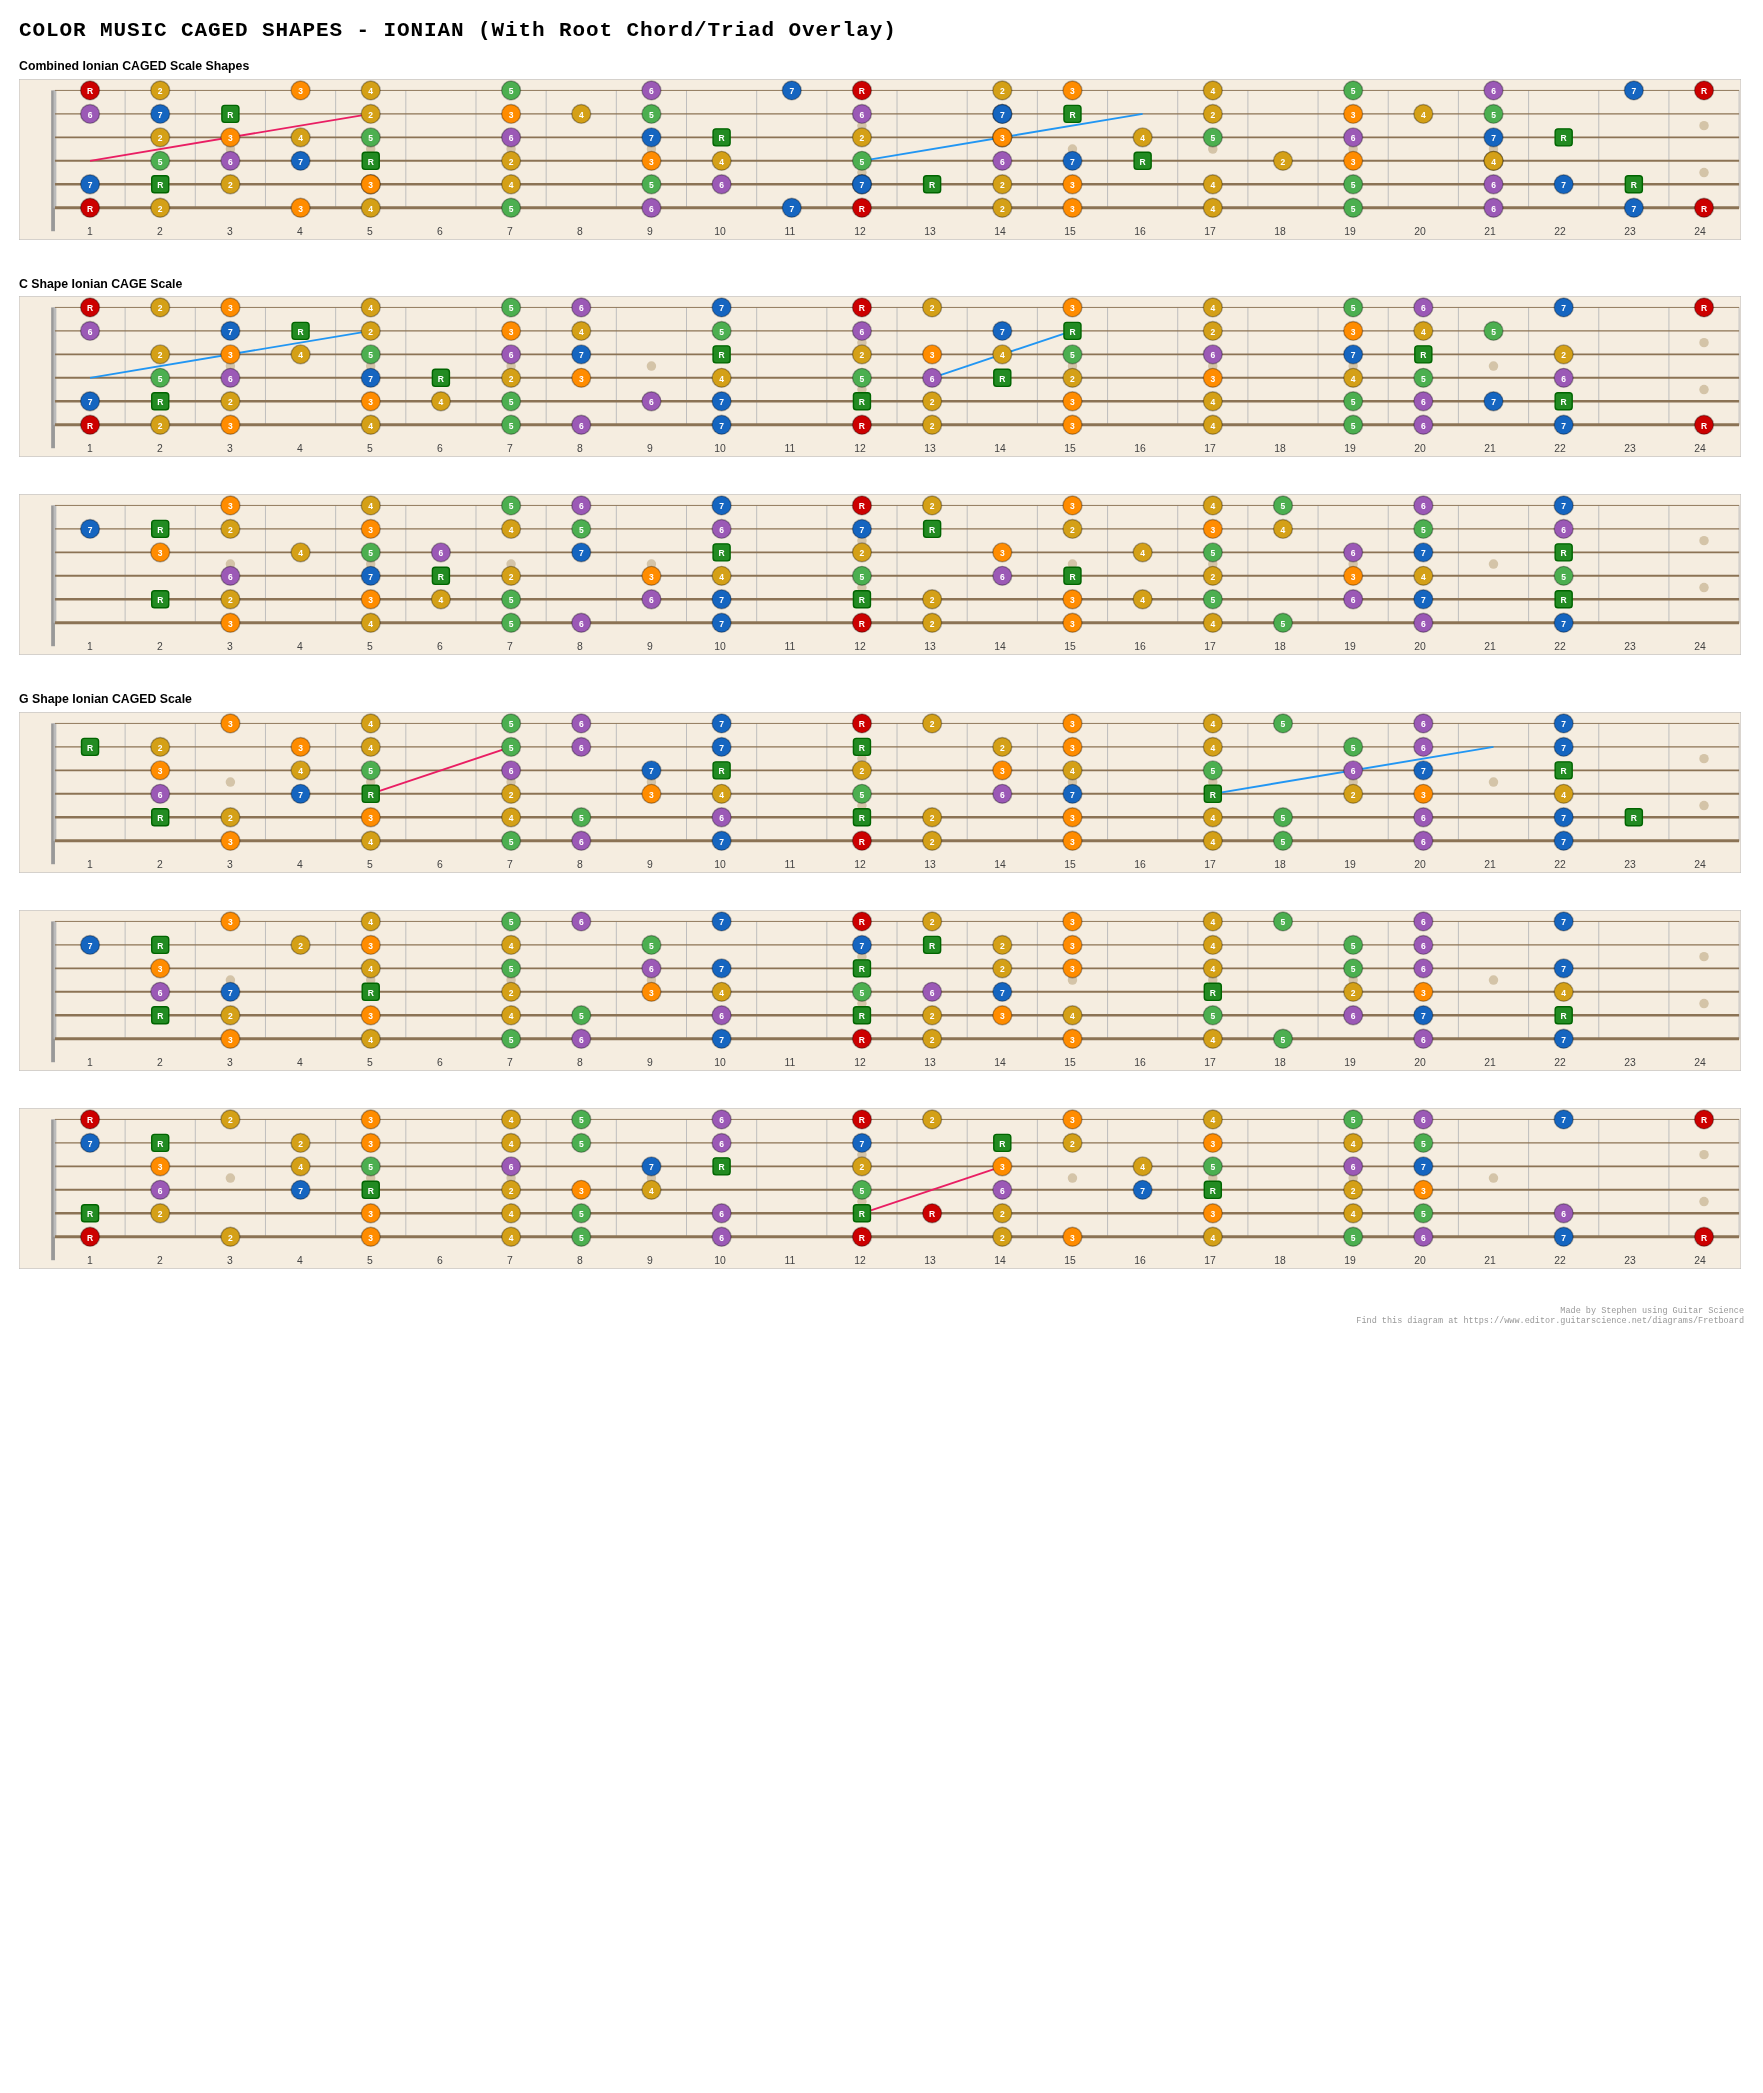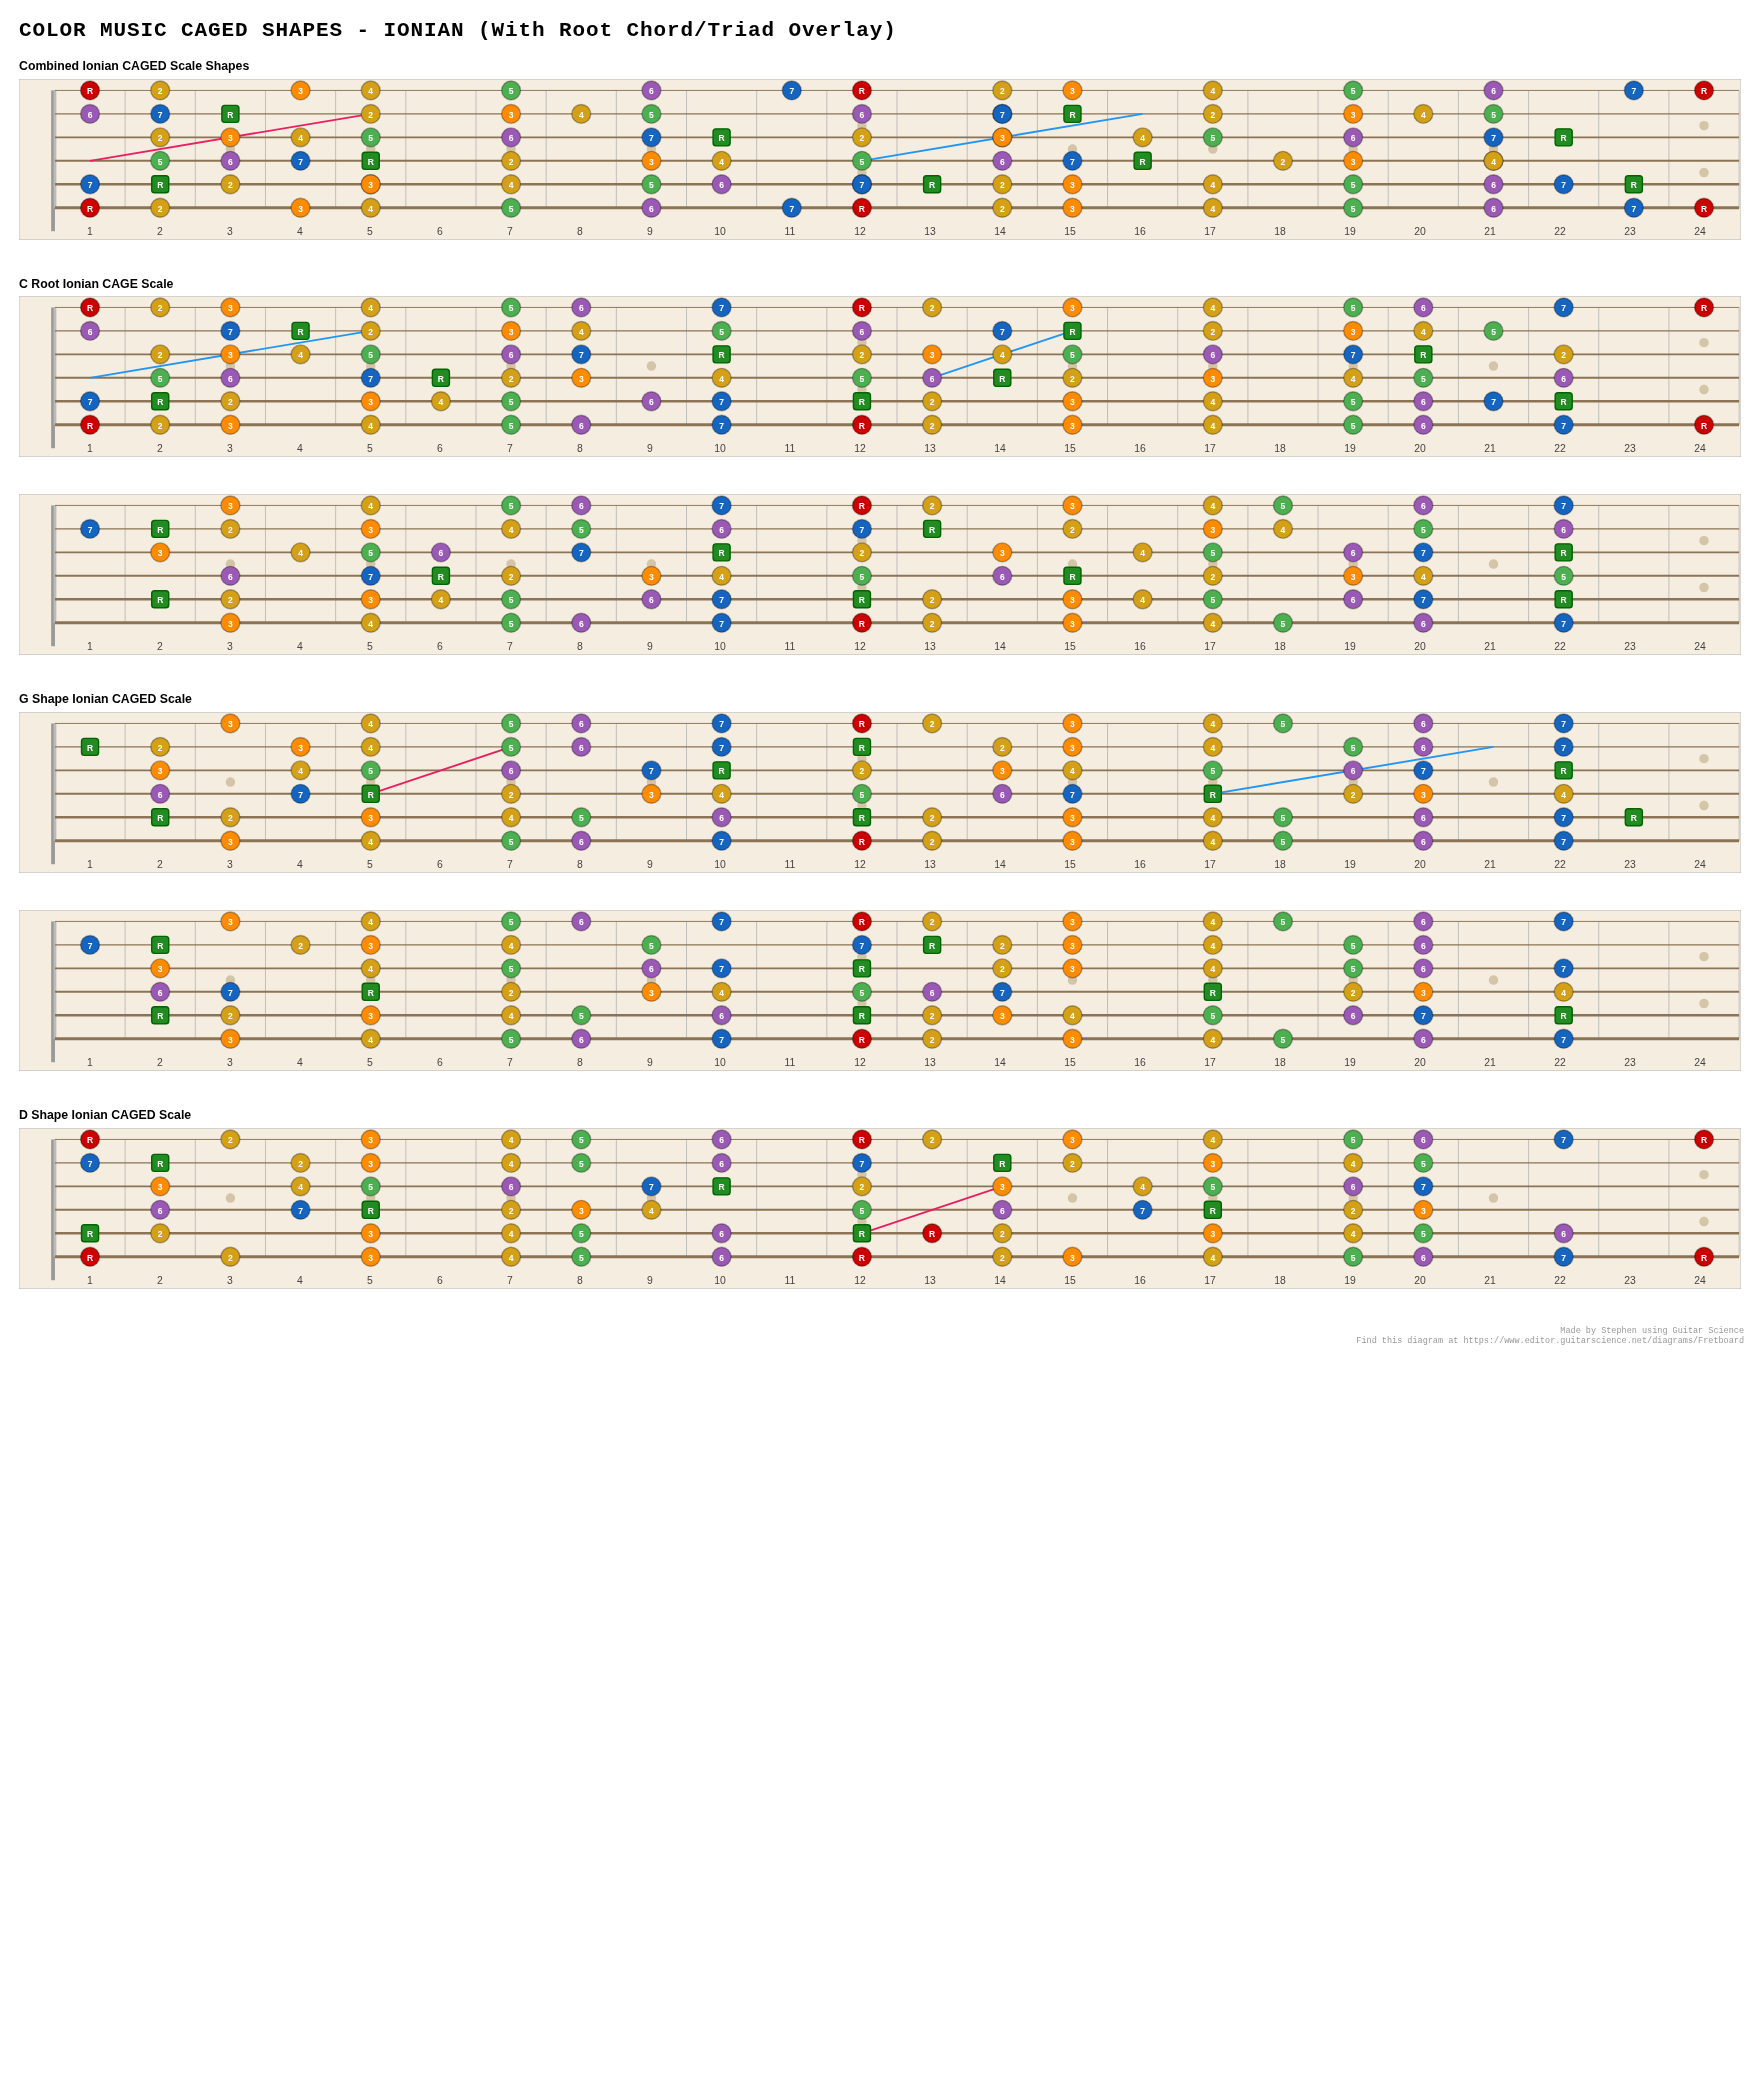--- a/index.html
+++ b/index.html
@@ -298,21 +298,21 @@
         <span style="width: 70px; text-align: center; font-size: 10.4px; font-family: Arial, sans-serif; color: rgb(68, 68, 68); display: inline-block;">19</span>
         <span style="width: 70px; text-align: center; font-size: 10.4px; font-family: Arial, sans-serif; color: rgb(68, 68, 68); display: inline-block;">20</span>
         <span style="width: 70px; text-align: center; font-size: 10.4px; font-family: Arial, sans-serif; color: rgb(68, 68, 68); display: inline-block;">21</span>
         <span style="width: 70px; text-align: center; font-size: 10.4px; font-family: Arial, sans-serif; color: rgb(68, 68, 68); display: inline-block;">22</span>
         <span style="width: 70px; text-align: center; font-size: 10.4px; font-family: Arial, sans-serif; color: rgb(68, 68, 68); display: inline-block;">23</span>
         <span style="width: 70px; text-align: center; font-size: 10.4px; font-family: Arial, sans-serif; color: rgb(68, 68, 68); display: inline-block;">24</span>
       </div>
     </div>
   </div>
 <div class="diagram-section">
-    <div class="section-title">C Root Ionian CAGE Scale</div>
+    <div class="section-title">C Shape Ionian CAGE Scale</div>
     <div style="position: relative; width: 1722px; height: 175px;">
       <svg width="1722" height="161" style="position: absolute; top: 0px; left: 0px;" viewBox="0 0 1820 170">
         <rect x="0" y="0" width="1820" height="170" fill="#f5ede0" stroke="#bbb" stroke-width="1"></rect>
         <rect x="34" y="12" width="4" height="148.8" fill="#999"></rect>
         <line x1="38" y1="12" x2="38" y2="136" stroke="#bbb" stroke-width="3"></line>
         <line x1="112.16666666666667" y1="12" x2="112.16666666666667" y2="136" stroke="#bbb" stroke-width="1"></line>
         <line x1="186.33333333333334" y1="12" x2="186.33333333333334" y2="136" stroke="#bbb" stroke-width="1"></line>
         <line x1="260.5" y1="12" x2="260.5" y2="136" stroke="#bbb" stroke-width="1"></line>
         <line x1="334.6666666666667" y1="12" x2="334.6666666666667" y2="136" stroke="#bbb" stroke-width="1"></line>
         <line x1="408.83333333333337" y1="12" x2="408.83333333333337" y2="136" stroke="#bbb" stroke-width="1"></line>
@@ -1258,21 +1258,20 @@
         <span style="width: 70px; text-align: center; font-size: 10.4px; font-family: Arial, sans-serif; color: rgb(68, 68, 68); display: inline-block;">19</span>
         <span style="width: 70px; text-align: center; font-size: 10.4px; font-family: Arial, sans-serif; color: rgb(68, 68, 68); display: inline-block;">20</span>
         <span style="width: 70px; text-align: center; font-size: 10.4px; font-family: Arial, sans-serif; color: rgb(68, 68, 68); display: inline-block;">21</span>
         <span style="width: 70px; text-align: center; font-size: 10.4px; font-family: Arial, sans-serif; color: rgb(68, 68, 68); display: inline-block;">22</span>
         <span style="width: 70px; text-align: center; font-size: 10.4px; font-family: Arial, sans-serif; color: rgb(68, 68, 68); display: inline-block;">23</span>
         <span style="width: 70px; text-align: center; font-size: 10.4px; font-family: Arial, sans-serif; color: rgb(68, 68, 68); display: inline-block;">24</span>
       </div>
     </div>
   </div>
 <div class="diagram-section">
-    <div class="section-title">D Shape Ionian CAGED Scale</div>
     <div style="position: relative; width: 1722px; height: 175px;">
       <svg width="1722" height="161" style="position: absolute; top: 0px; left: 0px;" viewBox="0 0 1820 170">
         <rect x="0" y="0" width="1820" height="170" fill="#f5ede0" stroke="#bbb" stroke-width="1"></rect>
         <rect x="34" y="12" width="4" height="148.8" fill="#999"></rect>
         <line x1="38" y1="12" x2="38" y2="136" stroke="#bbb" stroke-width="3"></line>
         <line x1="112.16666666666667" y1="12" x2="112.16666666666667" y2="136" stroke="#bbb" stroke-width="1"></line>
         <line x1="186.33333333333334" y1="12" x2="186.33333333333334" y2="136" stroke="#bbb" stroke-width="1"></line>
         <line x1="260.5" y1="12" x2="260.5" y2="136" stroke="#bbb" stroke-width="1"></line>
         <line x1="334.6666666666667" y1="12" x2="334.6666666666667" y2="136" stroke="#bbb" stroke-width="1"></line>
         <line x1="408.83333333333337" y1="12" x2="408.83333333333337" y2="136" stroke="#bbb" stroke-width="1"></line>

